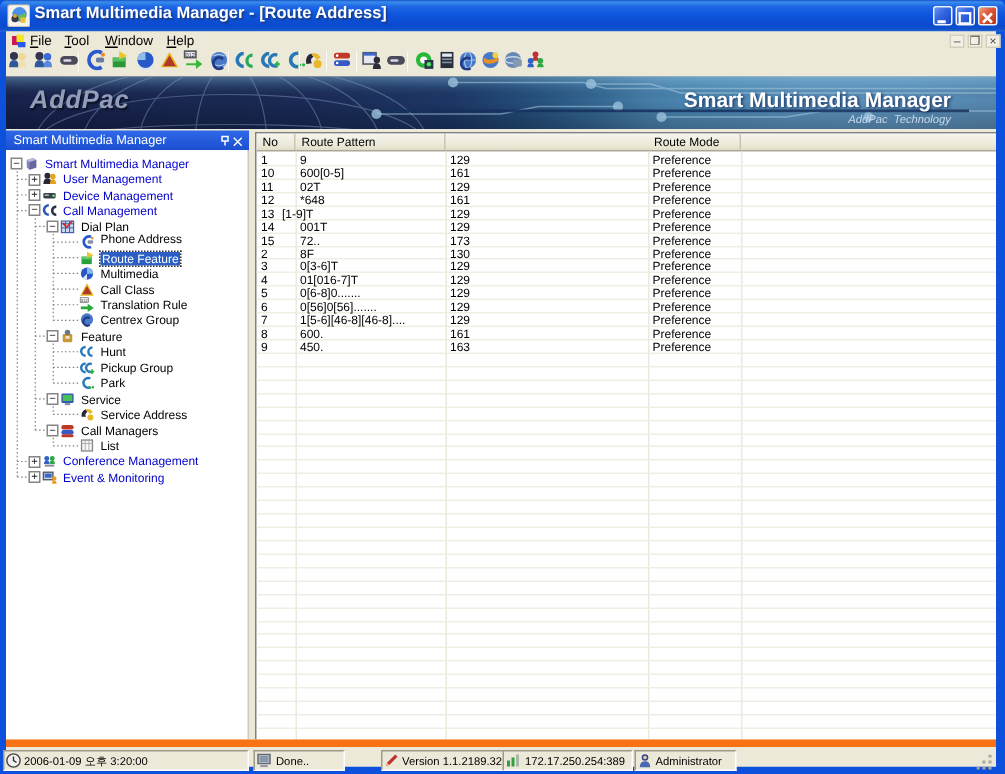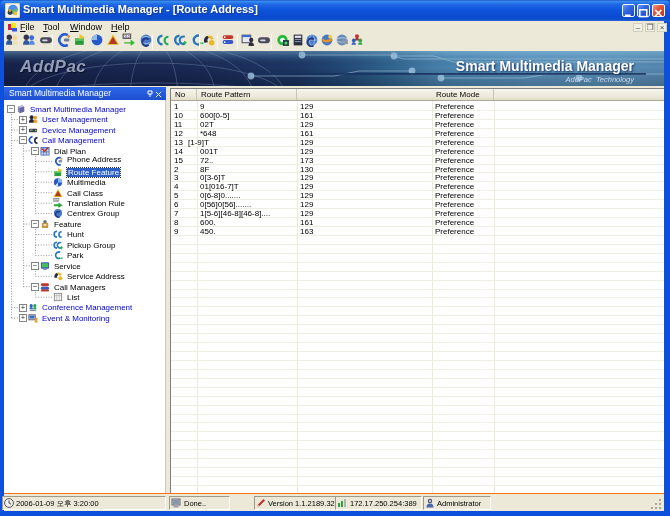--- a/index.html
+++ b/index.html
@@ -33,21 +33,21 @@
 .blue-t { color:#0000cc; }
 .tree-sel { background:#2b5fc6; color:#fff; outline:1px dotted #333; padding:0 1px; }
 
 #table { left:170px; top:88px; width:494px; height:405px; background:#fff; border-left:1px solid #808080; border-top:1px solid #808080; overflow:hidden; }
 #thead { position:absolute; left:0; top:0; width:494px; height:12px; background:linear-gradient(180deg,#f6f5ee,#ece9d8 70%,#e0ddc8); border-bottom:1px solid #aca899; }
 .th { position:absolute; top:0; height:11px; font-size:8px; line-height:12px; padding-left:4px; border-right:1px solid #c8c5b2; color:#000; }
 .td { position:absolute; font-size:8px; height:9px; line-height:9px; white-space:nowrap; color:#000; }
 .vline { position:absolute; width:1px; background:#ede9dc; top:12px; bottom:0; }
 .hline { position:absolute; left:0; width:494px; height:1px; background:#f0ede2; }
 
-#statusbar { left:4px; top:493px; width:660px; height:18px; background:#ece9d8; border-top:1px solid #f97316; font-size:9px;padding-left:39px; }
+#statusbar { left:4px; top:493px; width:660px; height:18px; background:#ece9d8; border-top:5px solid #f97316; font-size:9px;padding-left:39px; }
 .sb-panel { position:absolute; top:2px; height:14px; border:1px solid; border-color:#9d9a87 #fff #fff #9d9a87; background:#ece9d8; line-height:13px; color:#000; white-space:nowrap; font-size:7.5px; overflow:hidden; }
 </style></head><body>
 
 <div class="abs border-blue" style="left:0;top:0;width:4px;height:516px"></div>
 <div class="abs border-blue" style="left:664px;top:0;width:6px;height:516px"></div>
 <div class="abs border-blue" style="left:0;top:511px;width:670px;height:5px"></div>
 <div class="abs" id="titlebar"></div>
 <svg class="abs" style="left:5px;top:3px" width="15" height="15" viewBox="0 0 15 15">
 <rect x="0" y="0" width="15" height="15" rx="2" fill="#f6f4ec" stroke="#b8b4a4" stroke-width="1"></rect>
 <circle cx="8" cy="6.5" r="4.8" fill="#4a90e8"></circle>

